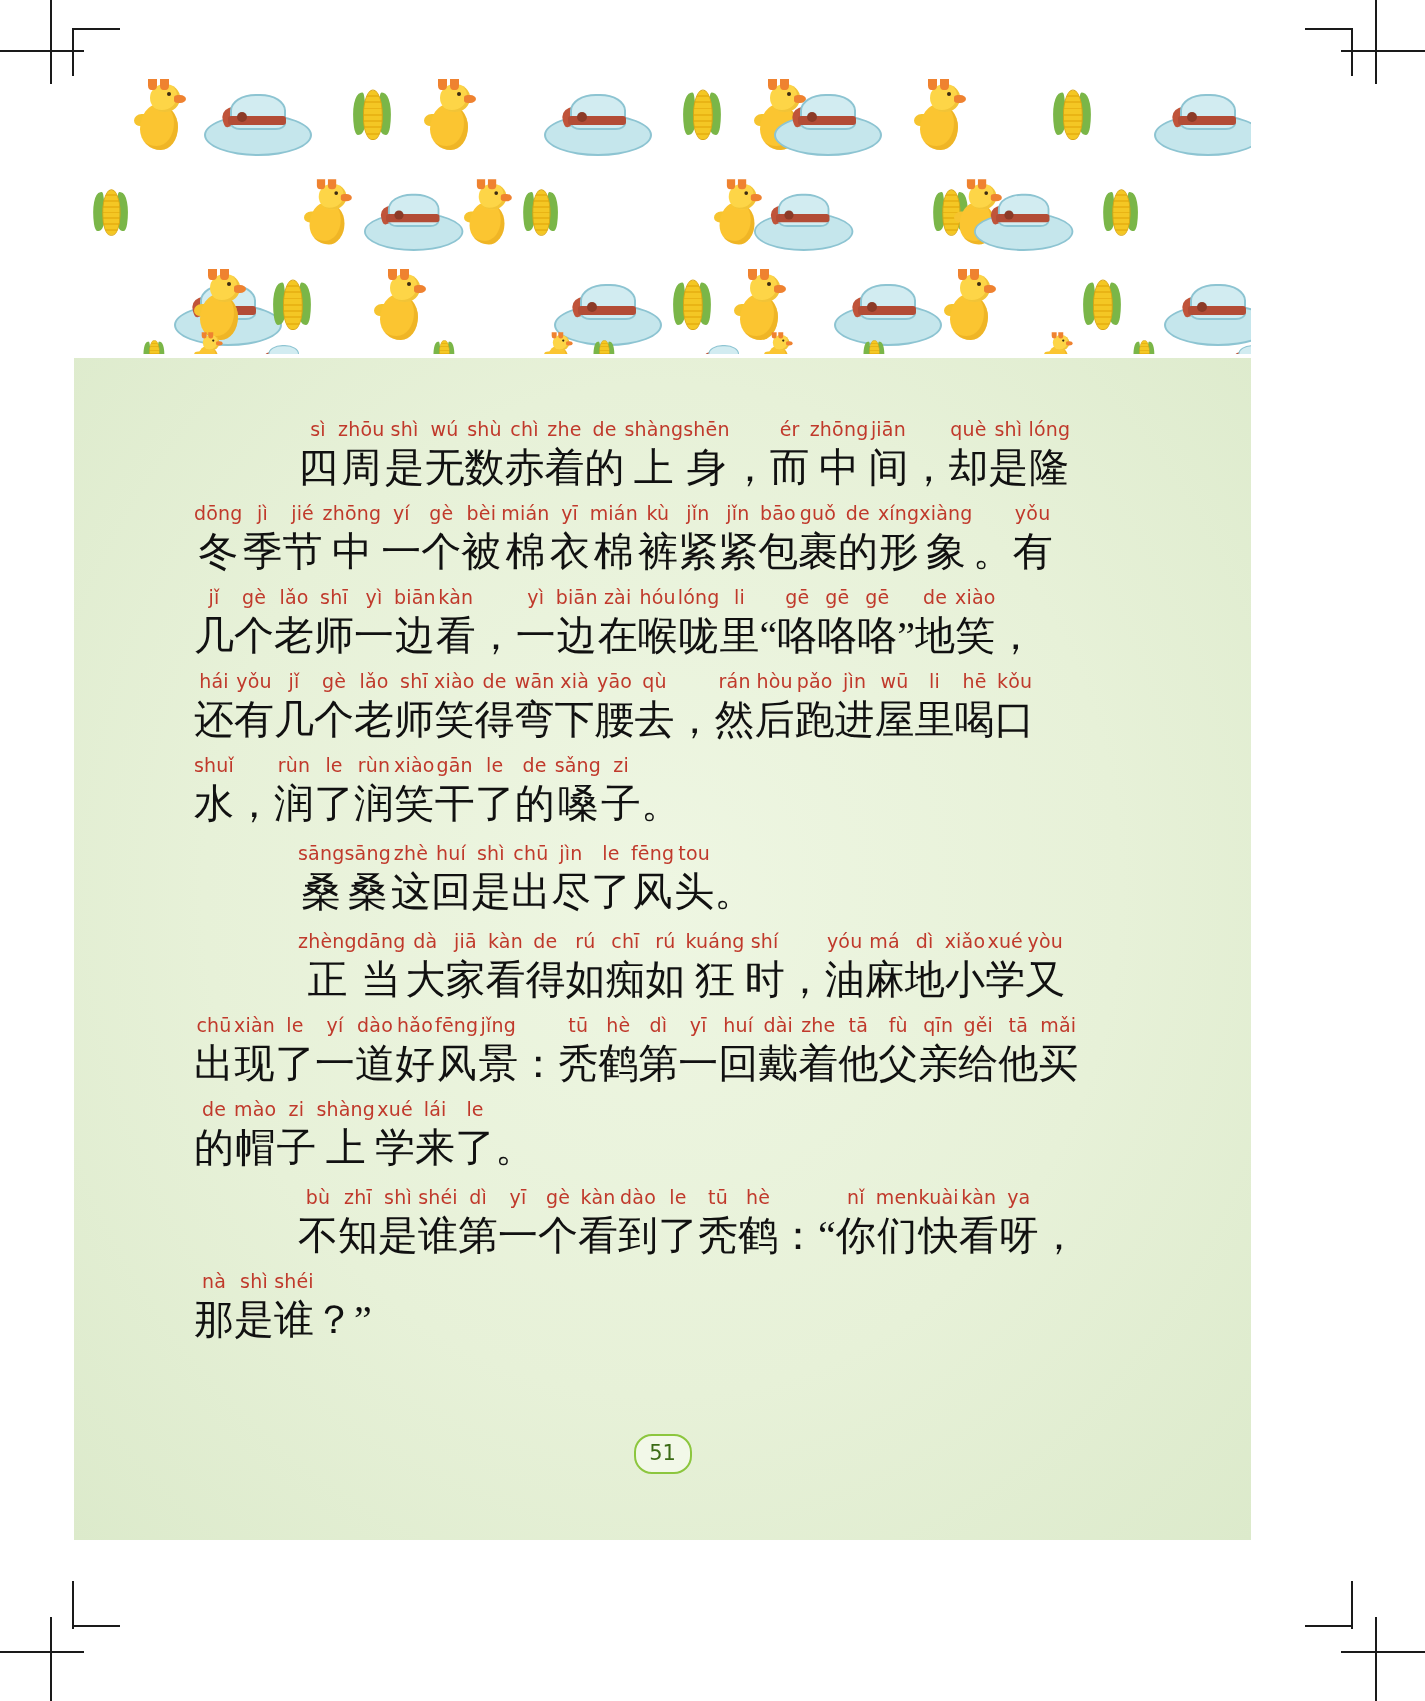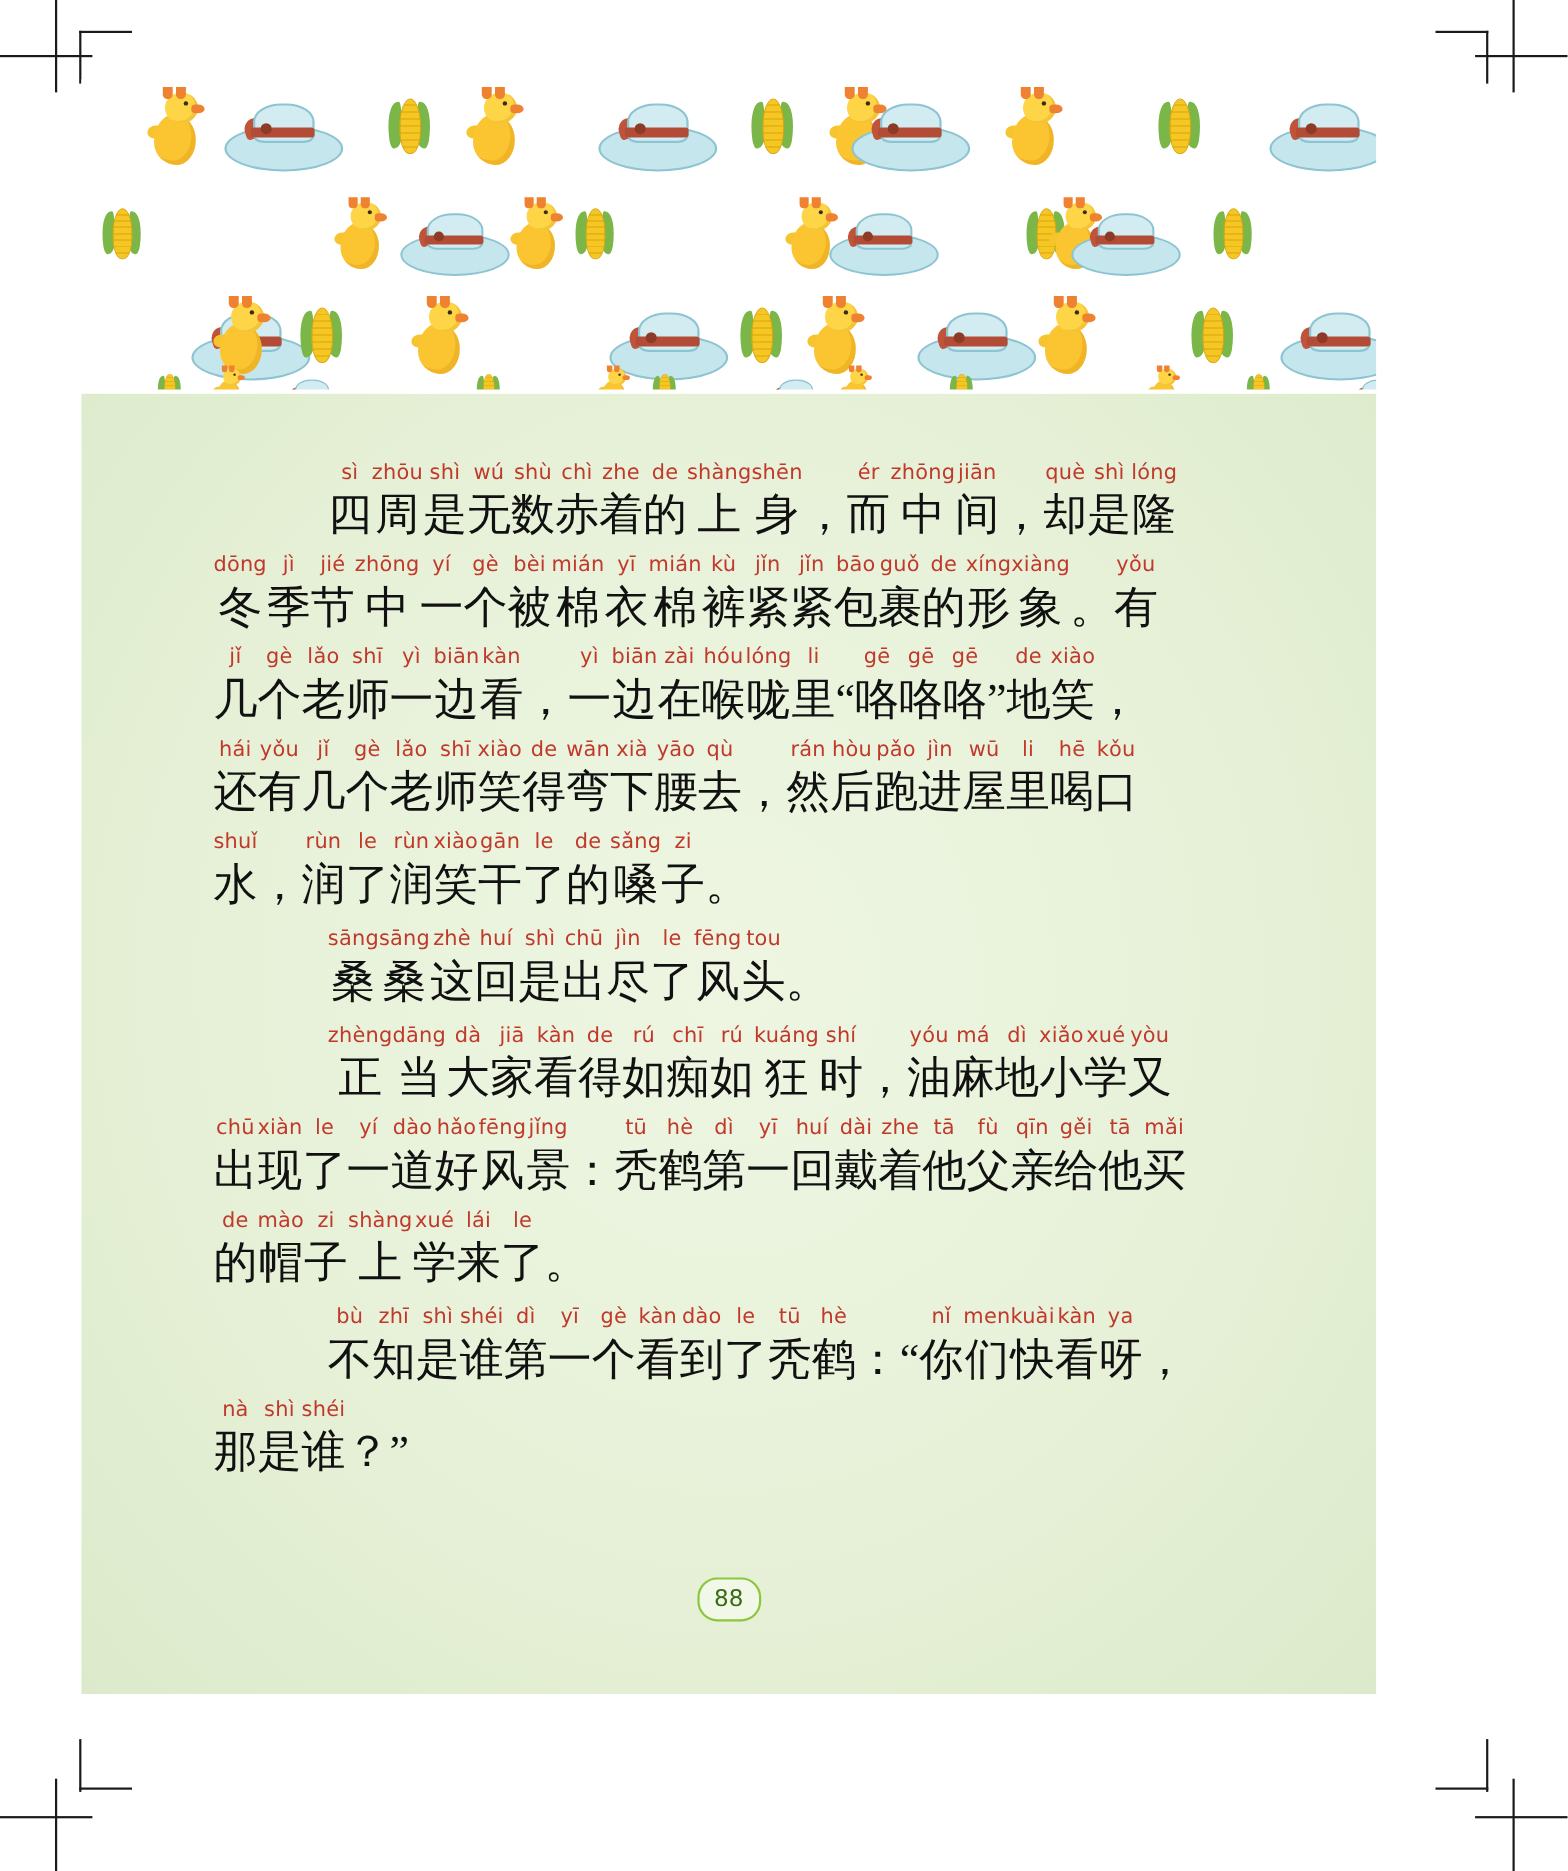--- a/index.html
+++ b/index.html
@@ -613,14 +613,14 @@
       <div class="para">
         <div class="line indent"><span class="ruby"><span class="py">zhèng</span><span class="hz">正</span></span><span class="ruby"><span class="py">dāng</span><span class="hz">当</span></span><span class="ruby"><span class="py">dà</span><span class="hz">大</span></span><span class="ruby"><span class="py">jiā</span><span class="hz">家</span></span><span class="ruby"><span class="py">kàn</span><span class="hz">看</span></span><span class="ruby"><span class="py">de</span><span class="hz">得</span></span><span class="ruby"><span class="py">rú</span><span class="hz">如</span></span><span class="ruby"><span class="py">chī</span><span class="hz">痴</span></span><span class="ruby"><span class="py">rú</span><span class="hz">如</span></span><span class="ruby"><span class="py">kuáng</span><span class="hz">狂</span></span><span class="ruby"><span class="py">shí</span><span class="hz">时</span></span><span class="ruby nopy"><span class="py">·</span><span class="hz">，</span></span><span class="ruby"><span class="py">yóu</span><span class="hz">油</span></span><span class="ruby"><span class="py">má</span><span class="hz">麻</span></span><span class="ruby"><span class="py">dì</span><span class="hz">地</span></span><span class="ruby"><span class="py">xiǎo</span><span class="hz">小</span></span><span class="ruby"><span class="py">xué</span><span class="hz">学</span></span><span class="ruby"><span class="py">yòu</span><span class="hz">又</span></span></div>
         <div class="line"><span class="ruby"><span class="py">chū</span><span class="hz">出</span></span><span class="ruby"><span class="py">xiàn</span><span class="hz">现</span></span><span class="ruby"><span class="py">le</span><span class="hz">了</span></span><span class="ruby"><span class="py">yí</span><span class="hz">一</span></span><span class="ruby"><span class="py">dào</span><span class="hz">道</span></span><span class="ruby"><span class="py">hǎo</span><span class="hz">好</span></span><span class="ruby"><span class="py">fēng</span><span class="hz">风</span></span><span class="ruby"><span class="py">jǐng</span><span class="hz">景</span></span><span class="ruby nopy"><span class="py">·</span><span class="hz">：</span></span><span class="ruby"><span class="py">tū</span><span class="hz">秃</span></span><span class="ruby"><span class="py">hè</span><span class="hz">鹤</span></span><span class="ruby"><span class="py">dì</span><span class="hz">第</span></span><span class="ruby"><span class="py">yī</span><span class="hz">一</span></span><span class="ruby"><span class="py">huí</span><span class="hz">回</span></span><span class="ruby"><span class="py">dài</span><span class="hz">戴</span></span><span class="ruby"><span class="py">zhe</span><span class="hz">着</span></span><span class="ruby"><span class="py">tā</span><span class="hz">他</span></span><span class="ruby"><span class="py">fù</span><span class="hz">父</span></span><span class="ruby"><span class="py">qīn</span><span class="hz">亲</span></span><span class="ruby"><span class="py">gěi</span><span class="hz">给</span></span><span class="ruby"><span class="py">tā</span><span class="hz">他</span></span><span class="ruby"><span class="py">mǎi</span><span class="hz">买</span></span></div>
         <div class="line"><span class="ruby"><span class="py">de</span><span class="hz">的</span></span><span class="ruby"><span class="py">mào</span><span class="hz">帽</span></span><span class="ruby"><span class="py">zi</span><span class="hz">子</span></span><span class="ruby"><span class="py">shàng</span><span class="hz">上</span></span><span class="ruby"><span class="py">xué</span><span class="hz">学</span></span><span class="ruby"><span class="py">lái</span><span class="hz">来</span></span><span class="ruby"><span class="py">le</span><span class="hz">了</span></span><span class="ruby nopy"><span class="py">·</span><span class="hz">。</span></span></div>
       </div>
       <div class="para">
         <div class="line indent"><span class="ruby"><span class="py">bù</span><span class="hz">不</span></span><span class="ruby"><span class="py">zhī</span><span class="hz">知</span></span><span class="ruby"><span class="py">shì</span><span class="hz">是</span></span><span class="ruby"><span class="py">shéi</span><span class="hz">谁</span></span><span class="ruby"><span class="py">dì</span><span class="hz">第</span></span><span class="ruby"><span class="py">yī</span><span class="hz">一</span></span><span class="ruby"><span class="py">gè</span><span class="hz">个</span></span><span class="ruby"><span class="py">kàn</span><span class="hz">看</span></span><span class="ruby"><span class="py">dào</span><span class="hz">到</span></span><span class="ruby"><span class="py">le</span><span class="hz">了</span></span><span class="ruby"><span class="py">tū</span><span class="hz">秃</span></span><span class="ruby"><span class="py">hè</span><span class="hz">鹤</span></span><span class="ruby nopy"><span class="py">·</span><span class="hz">：</span></span><span class="ruby nopy"><span class="py">·</span><span class="hz">“</span></span><span class="ruby"><span class="py">nǐ</span><span class="hz">你</span></span><span class="ruby"><span class="py">men</span><span class="hz">们</span></span><span class="ruby"><span class="py">kuài</span><span class="hz">快</span></span><span class="ruby"><span class="py">kàn</span><span class="hz">看</span></span><span class="ruby"><span class="py">ya</span><span class="hz">呀</span></span><span class="ruby nopy"><span class="py">·</span><span class="hz">，</span></span></div>
         <div class="line"><span class="ruby"><span class="py">nà</span><span class="hz">那</span></span><span class="ruby"><span class="py">shì</span><span class="hz">是</span></span><span class="ruby"><span class="py">shéi</span><span class="hz">谁</span></span><span class="ruby nopy"><span class="py">·</span><span class="hz">？</span></span><span class="ruby nopy"><span class="py">·</span><span class="hz">”</span></span></div>
       </div>
     </div>
-  <div class="page-number">88</div>
+  <div class="page-number">51</div>
 </div>
 
 </body></html>

